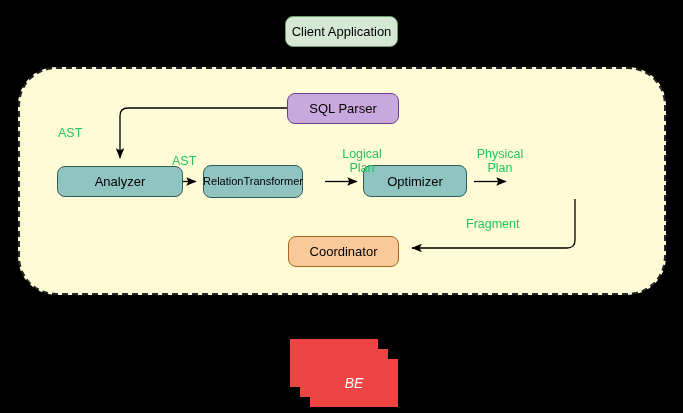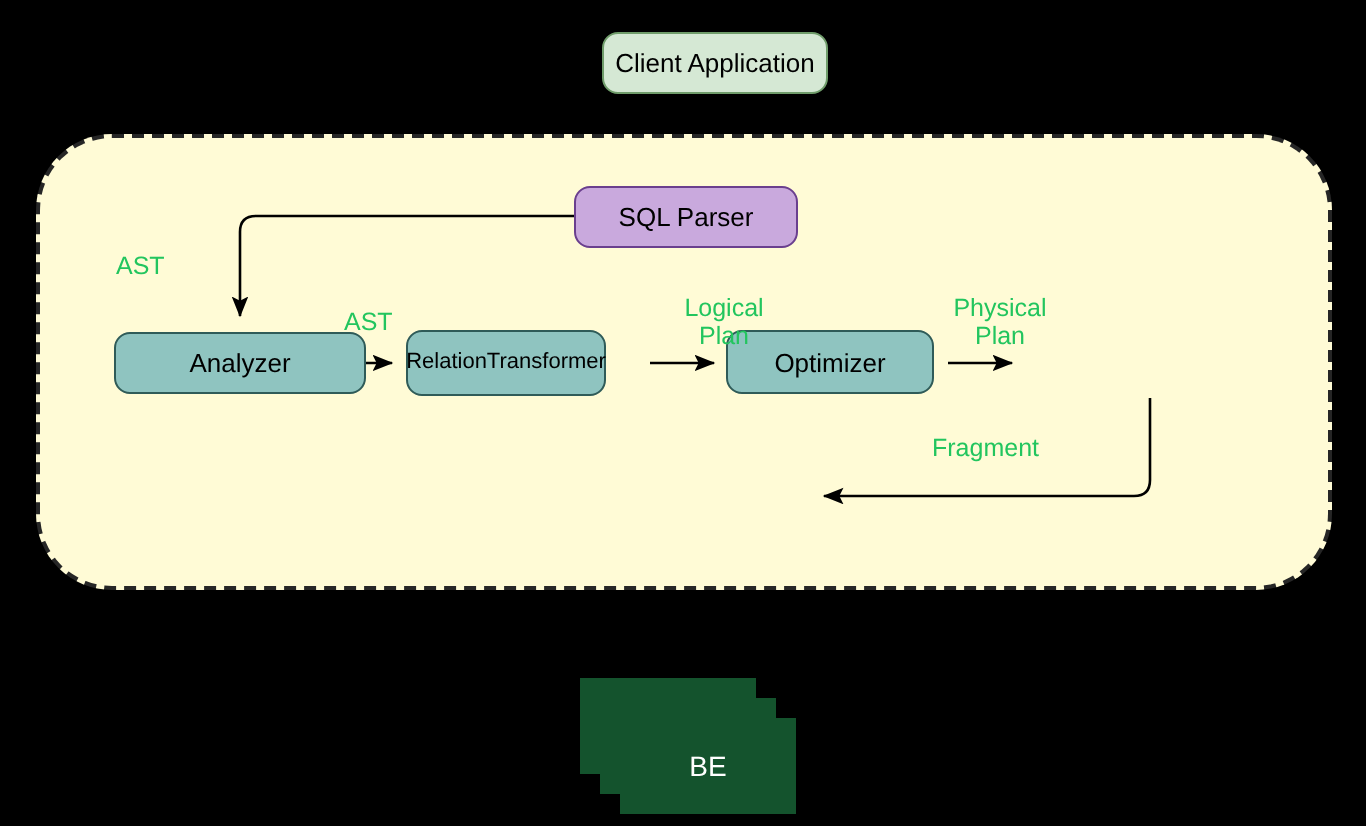--- a/index.html
+++ b/index.html
@@ -38,21 +38,20 @@
   }
 
   
   #client-application {
     left: 285px;
     top: 16px;
     width: 113px;
     height: 31px;
     background: #d5e8d4;
     border-color: #6f9c6a;
-    margin-left: 16px;
   }
 
   
   #fe-container {
     position: absolute;
     left: 18px;
     top: 67px;
     width: 648px;
     height: 228px;
     background: #fffbd6;
@@ -129,22 +128,23 @@
   }
   #label-ast-parser { left: 58px;  top: 127px; }
   #label-ast-analyzer { left: 172px; top: 155px; }
   #label-logical-plan { left: 331px; top: 148px; width: 62px; }
   #label-physical-plan { left: 468px; top: 148px; width: 64px; }
   #label-fragment { left: 466px; top: 218px; }
 
   
   .be-box {
     position: absolute;
-    background: #14532d;
+    background: #ef4444;
     box-sizing: border-box;
+    font-style: italic;
   }
   #be-back  { left: 290px; top: 339px; width: 88px; height: 48px; }
   #be-mid   { left: 300px; top: 349px; width: 88px; height: 48px; }
   #be-front {
     left: 310px; top: 359px; width: 88px; height: 48px;
     display: flex;
     align-items: center;
     justify-content: center;
     color: #ffffff;
     font-size: 14px;
@@ -208,20 +208,23 @@
 
   <div class="node teal" id="relation-transformer">
     <span class="node-label">RelationTransformer</span>
   </div>
 
   <div class="node teal" id="optimizer">
     <span class="node-label">Optimizer</span>
   </div>
 
 
+  <div class="node" id="coordinator">
+    <span class="node-label">Coordinator</span>
+  </div>
 
   <div class="edge-label" id="label-ast-parser">AST</div>
 
   <div class="edge-label" id="label-ast-analyzer">AST</div>
 
   <div class="edge-label" id="label-logical-plan">Logical
 Plan</div>
 
   <div class="edge-label" id="label-physical-plan">Physical
 Plan</div>

